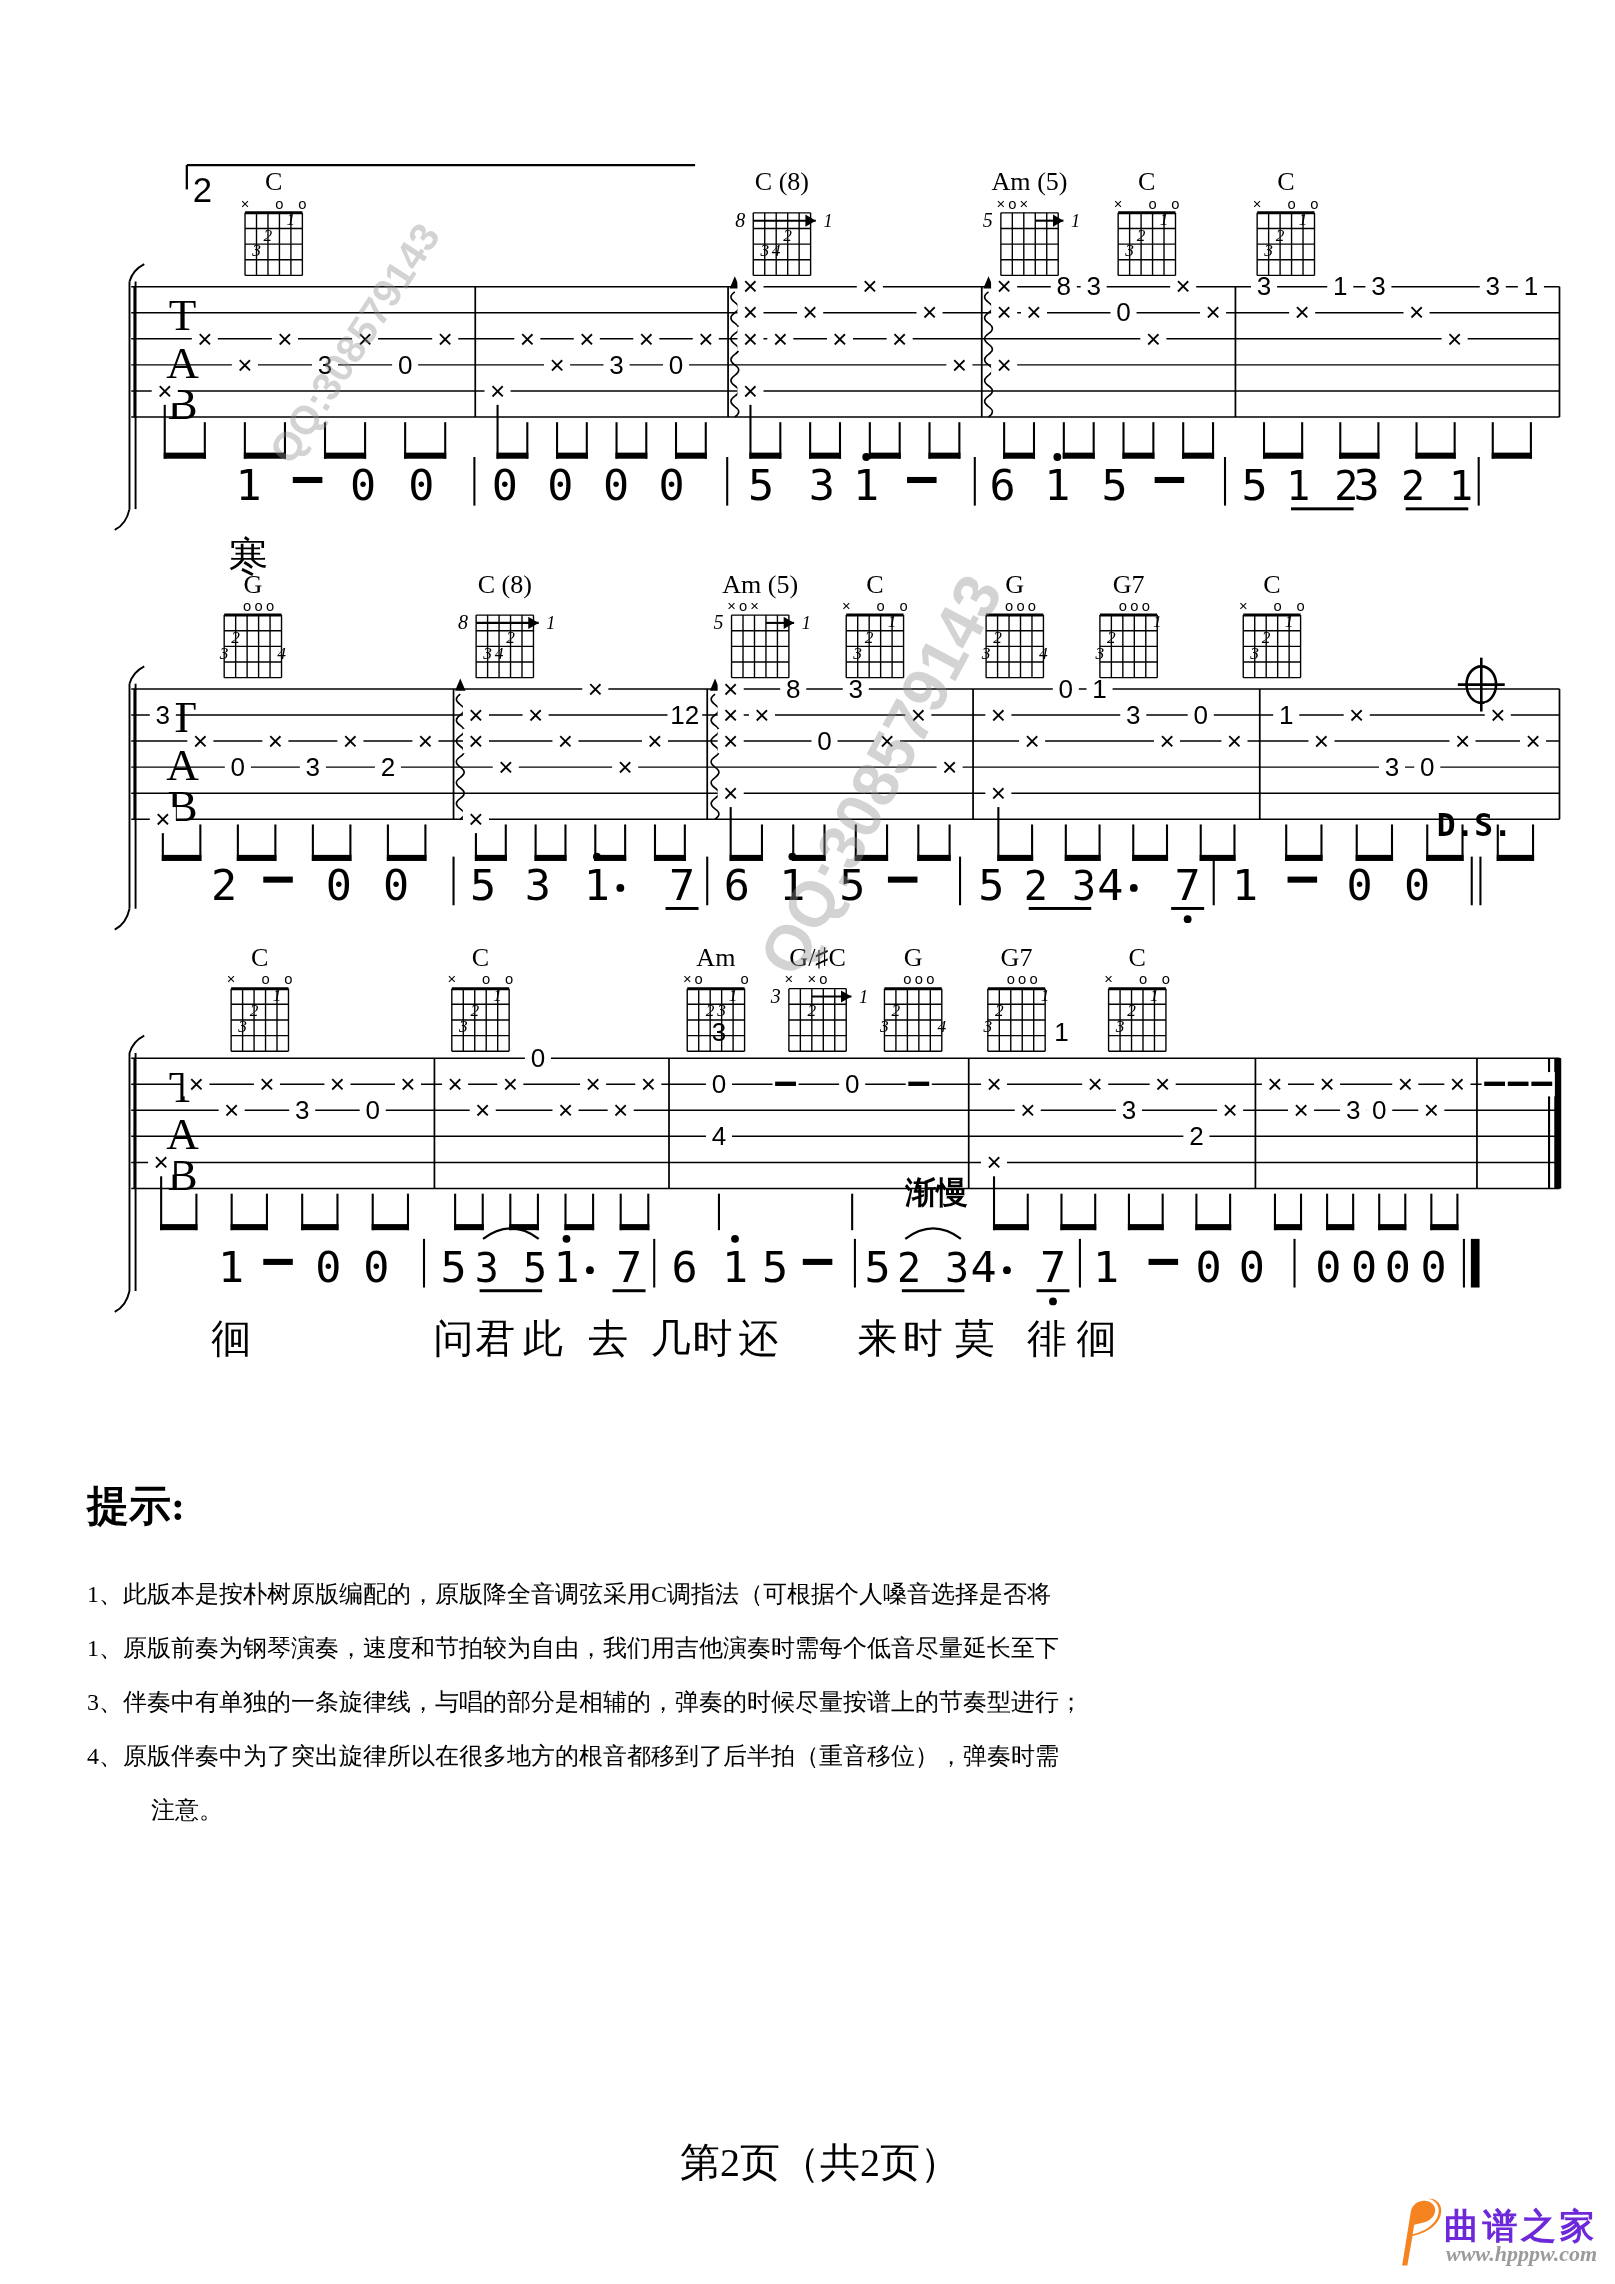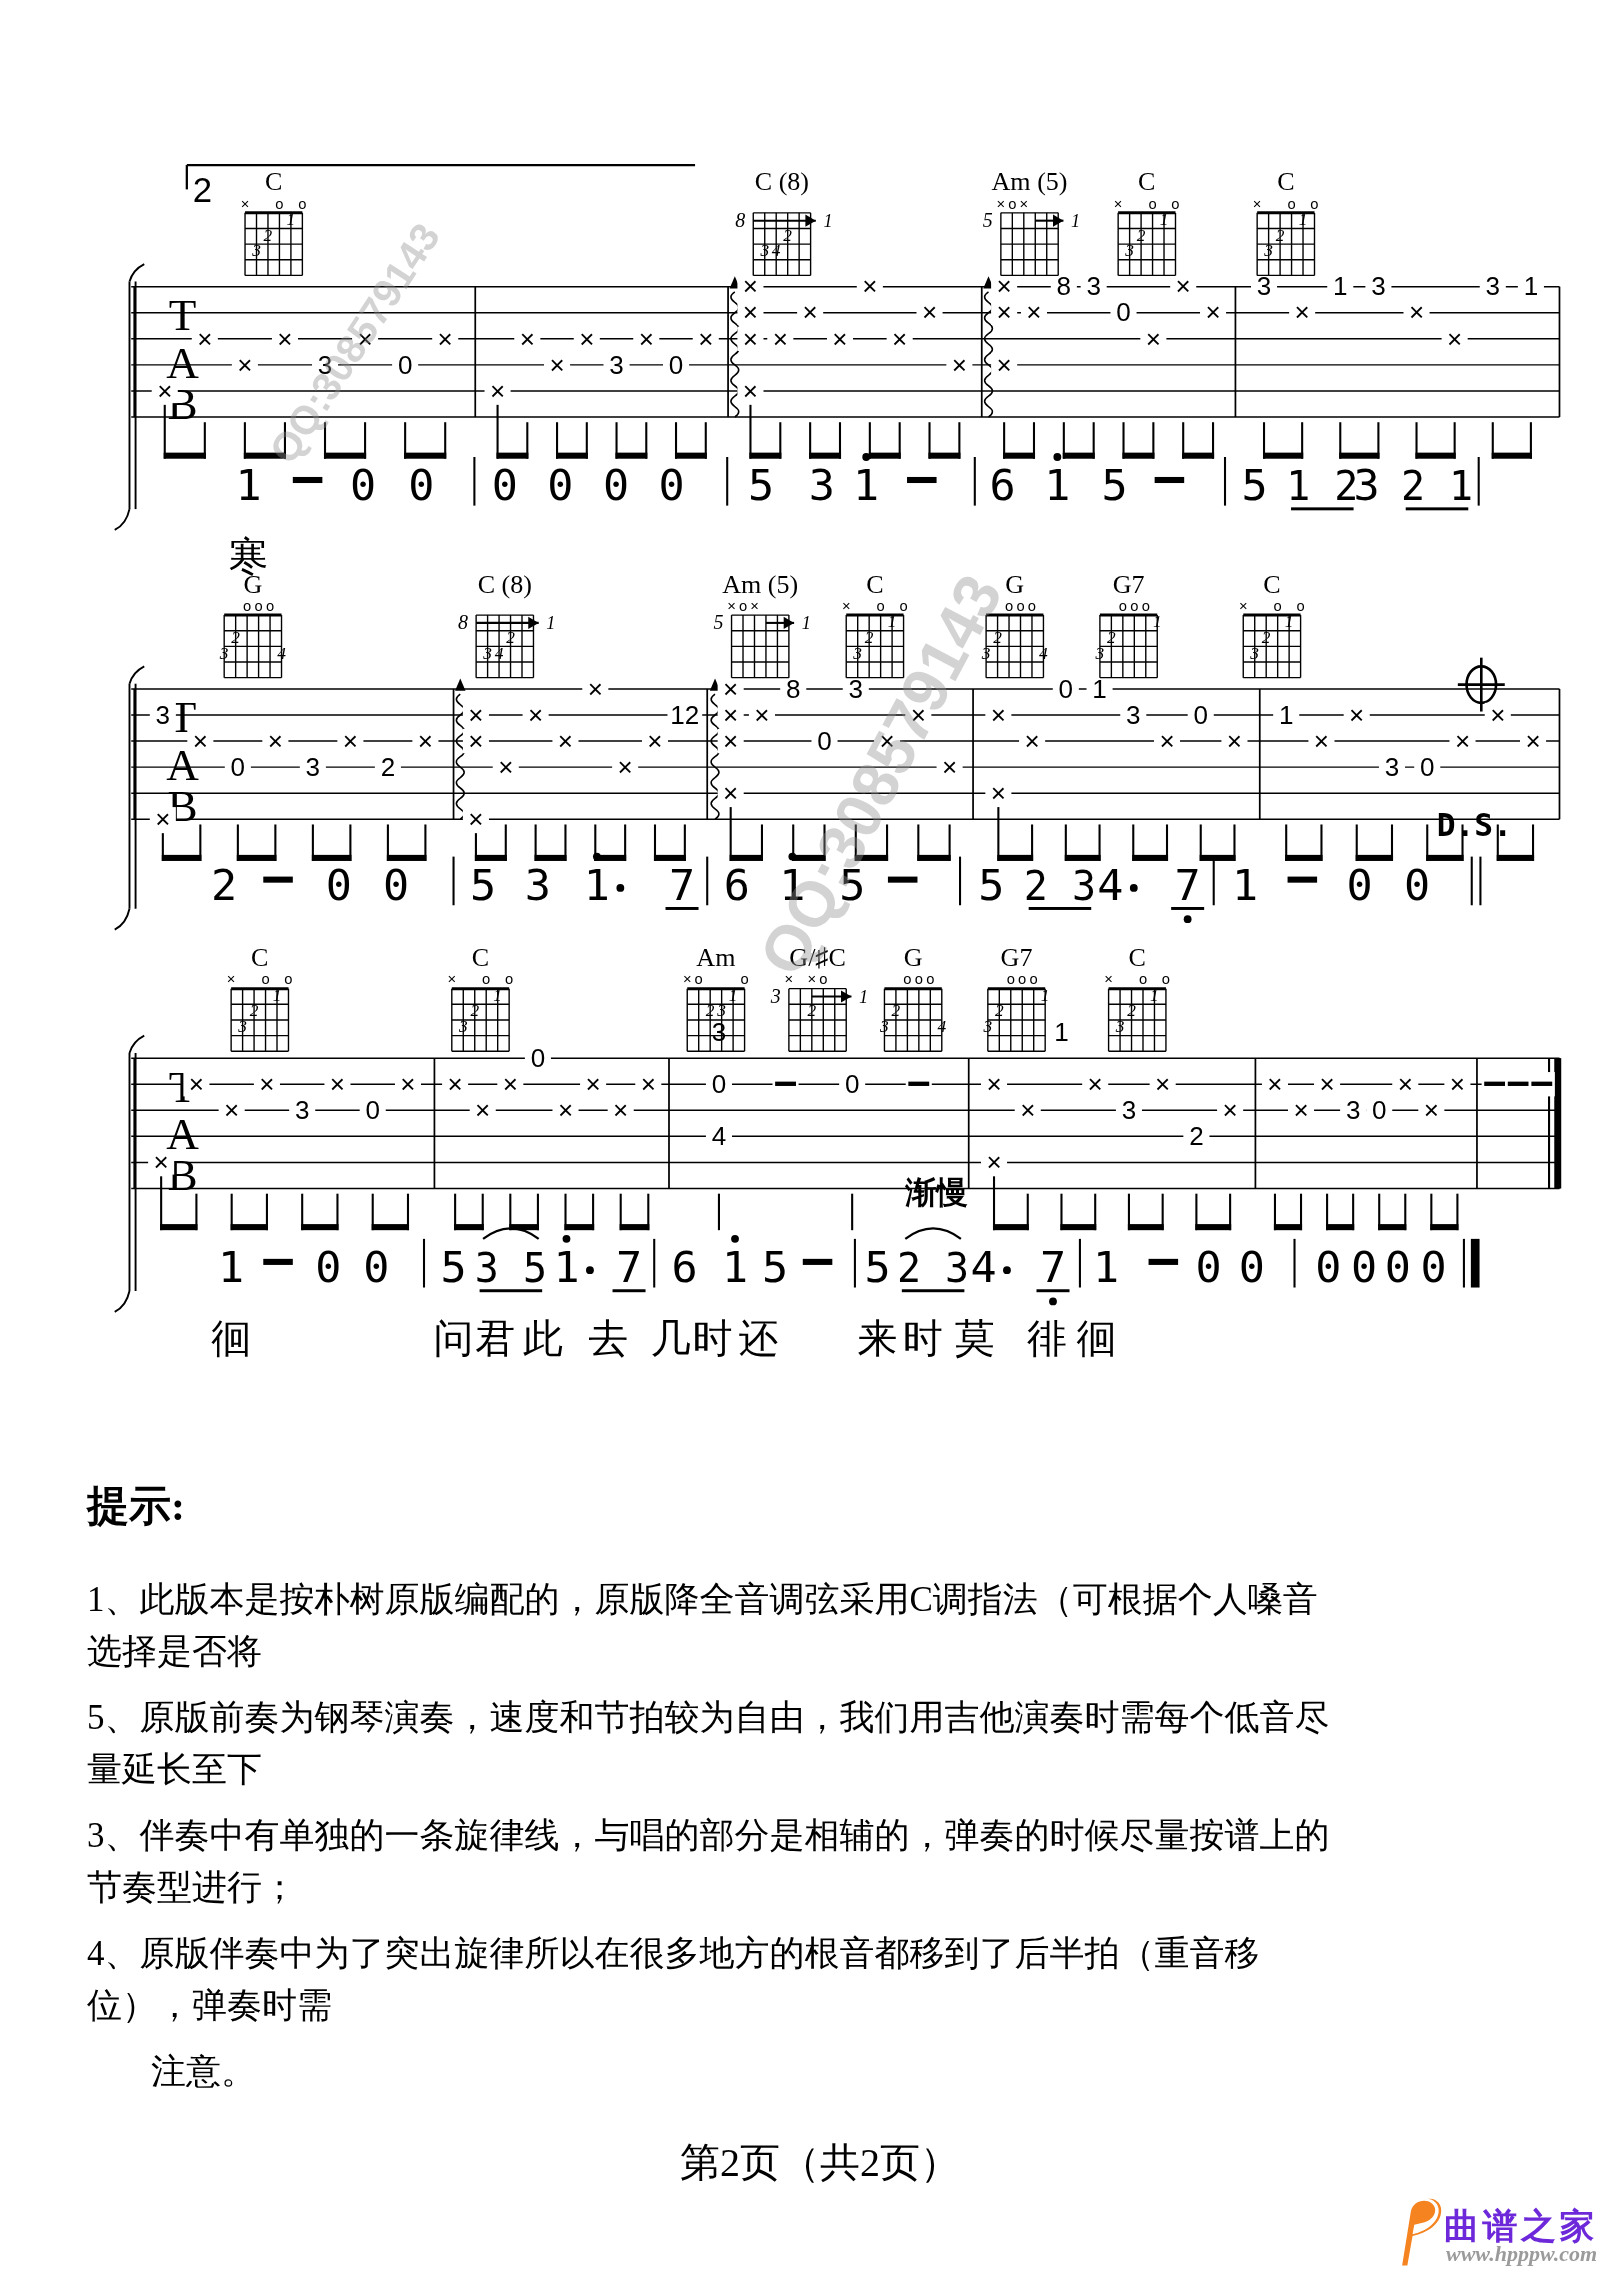--- a/index.html
+++ b/index.html
@@ -5,21 +5,21 @@
   html,body{margin:0;padding:0;background:#ffffff;}
   #page{position:relative;width:1616px;height:2284px;background:#fff;overflow:hidden;
         font-family:"Liberation Serif",serif;color:#000;}
   #score{position:absolute;left:0;top:0;}
   .wm{position:absolute;color:rgba(145,145,145,0.40);font-family:"Liberation Sans",sans-serif;
       font-weight:bold;white-space:nowrap;pointer-events:none;}
   #wm1{left:217px;top:321px;font-size:40px;transform:rotate(-57deg);}
   #wm2{left:660px;top:738px;font-size:64px;transform:rotate(-62deg);}
   #tips{position:absolute;left:87px;top:1466px;width:1251px;}
   #tips h3{font-size:42px;margin:12px 0 40px 0;font-weight:bold;}
-  .tip-line{font-size:35px;line-height:52px;margin:0 0 14px 0;}
+  .tip-line{font-size:24px;line-height:40px;margin:0 0 14px 0;}
   .tip-cont{padding-left:64px;}
   #footer{position:absolute;left:12px;top:2135px;width:100%;text-align:center;font-size:40px;}
   #logo{position:absolute;left:1390px;top:2196px;width:217px;height:78px;}
   #logo .mark{position:absolute;left:0;top:0;}
   #logo .logo-name{position:absolute;left:54px;top:7px;font-size:35px;font-weight:bold;letter-spacing:3.5px;}
   #logo .logo-url{position:absolute;left:56px;top:45px;font-size:22px;font-style:italic;font-weight:bold;text-align:right;}
 </style>
 </head>
 <body>
 
@@ -1052,21 +1052,21 @@
       </g>
     </svg>
 
   <div class="wm" id="wm1">QQ:308579143</div>
   <div class="wm" id="wm2">QQ:308579143</div>
 
   <div id="tips">
     <h3>提示:</h3>
     <div id="tips-lines">
         <div class="tip-line">1、此版本是按朴树原版编配的，原版降全音调弦采用C调指法（可根据个人嗓音选择是否将</div>
-        <div class="tip-line">5、原版前奏为钢琴演奏，速度和节拍较为自由，我们用吉他演奏时需每个低音尽量延长至下</div>
+        <div class="tip-line">1、原版前奏为钢琴演奏，速度和节拍较为自由，我们用吉他演奏时需每个低音尽量延长至下</div>
         <div class="tip-line">3、伴奏中有单独的一条旋律线，与唱的部分是相辅的，弹奏的时候尽量按谱上的节奏型进行；</div>
         <div class="tip-line">4、原版伴奏中为了突出旋律所以在很多地方的根音都移到了后半拍（重音移位），弹奏时需</div>
         <div class="tip-line tip-cont">注意。</div>
       </div>
   </div>
 
   <div id="footer">第2页（共2页）</div>
 
   <div id="logo">
     <svg class="mark" width="52" height="75" viewBox="0 0 60 86">

